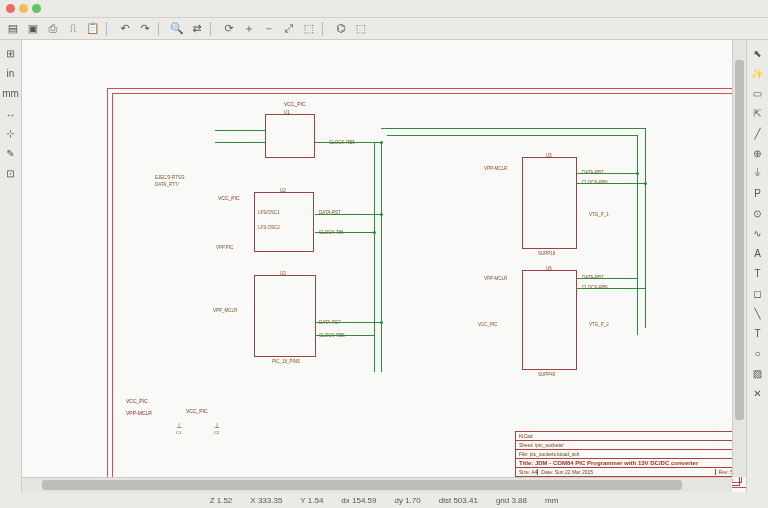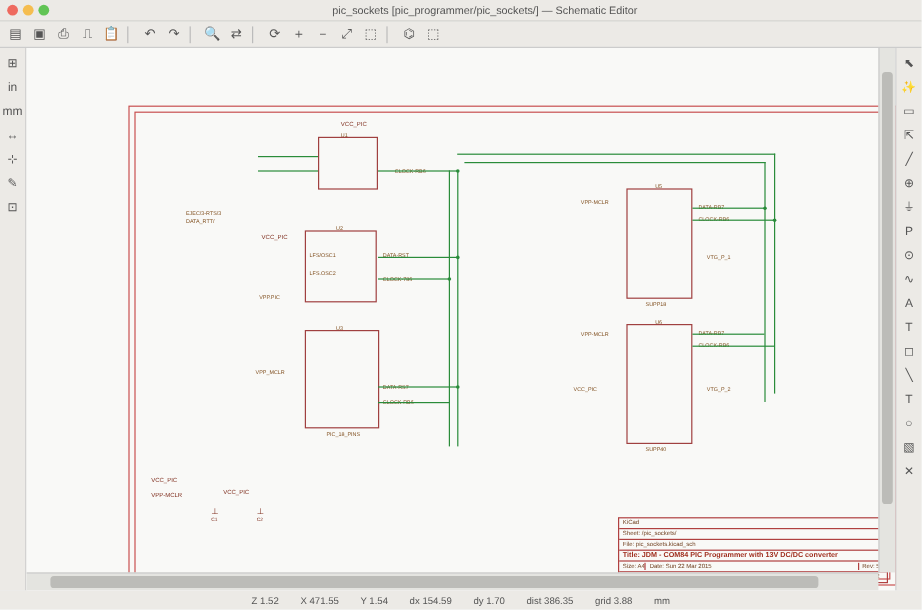--- a/index.html
+++ b/index.html
@@ -36,21 +36,20 @@
 </style>
 </head>
 <body>
 
 <div class="titlebar">
   <div class="traffic">
     <div class="dot" style="background:#ee6a5f"></div>
     <div class="dot" style="background:#f5bd4f"></div>
     <div class="dot" style="background:#61c454"></div>
   </div>
-  <div class="title">pic_sockets [pic_programmer/pic_sockets/] — Schematic Editor</div>
 </div>
 
 <div class="toolbar">
   <div class="tbtn">▤</div>
   <div class="tbtn">▣</div>
   <div class="tbtn">⎙</div>
   <div class="tbtn">⎍</div>
   <div class="tbtn">📋</div>
   <div class="tbtn sep"></div>
   <div class="tbtn">↶</div>
@@ -197,20 +196,20 @@
     <div class="sbtn">╲</div>
     <div class="sbtn">T</div>
     <div class="sbtn">○</div>
     <div class="sbtn">▧</div>
     <div class="sbtn">✕</div>
   </div>
 </div>
 
 <div class="statusbar">
   <span>Z 1.52</span>
-  <span>X 471.55</span>
+  <span>X 333.35</span>
   <span>Y 1.54</span>
   <span>dx 154.59</span>
   <span>dy 1.70</span>
-  <span>dist 386.35</span>
+  <span>dist 503.41</span>
   <span>grid 3.88</span>
   <span>mm</span>
 </div>
 
 </body></html>

